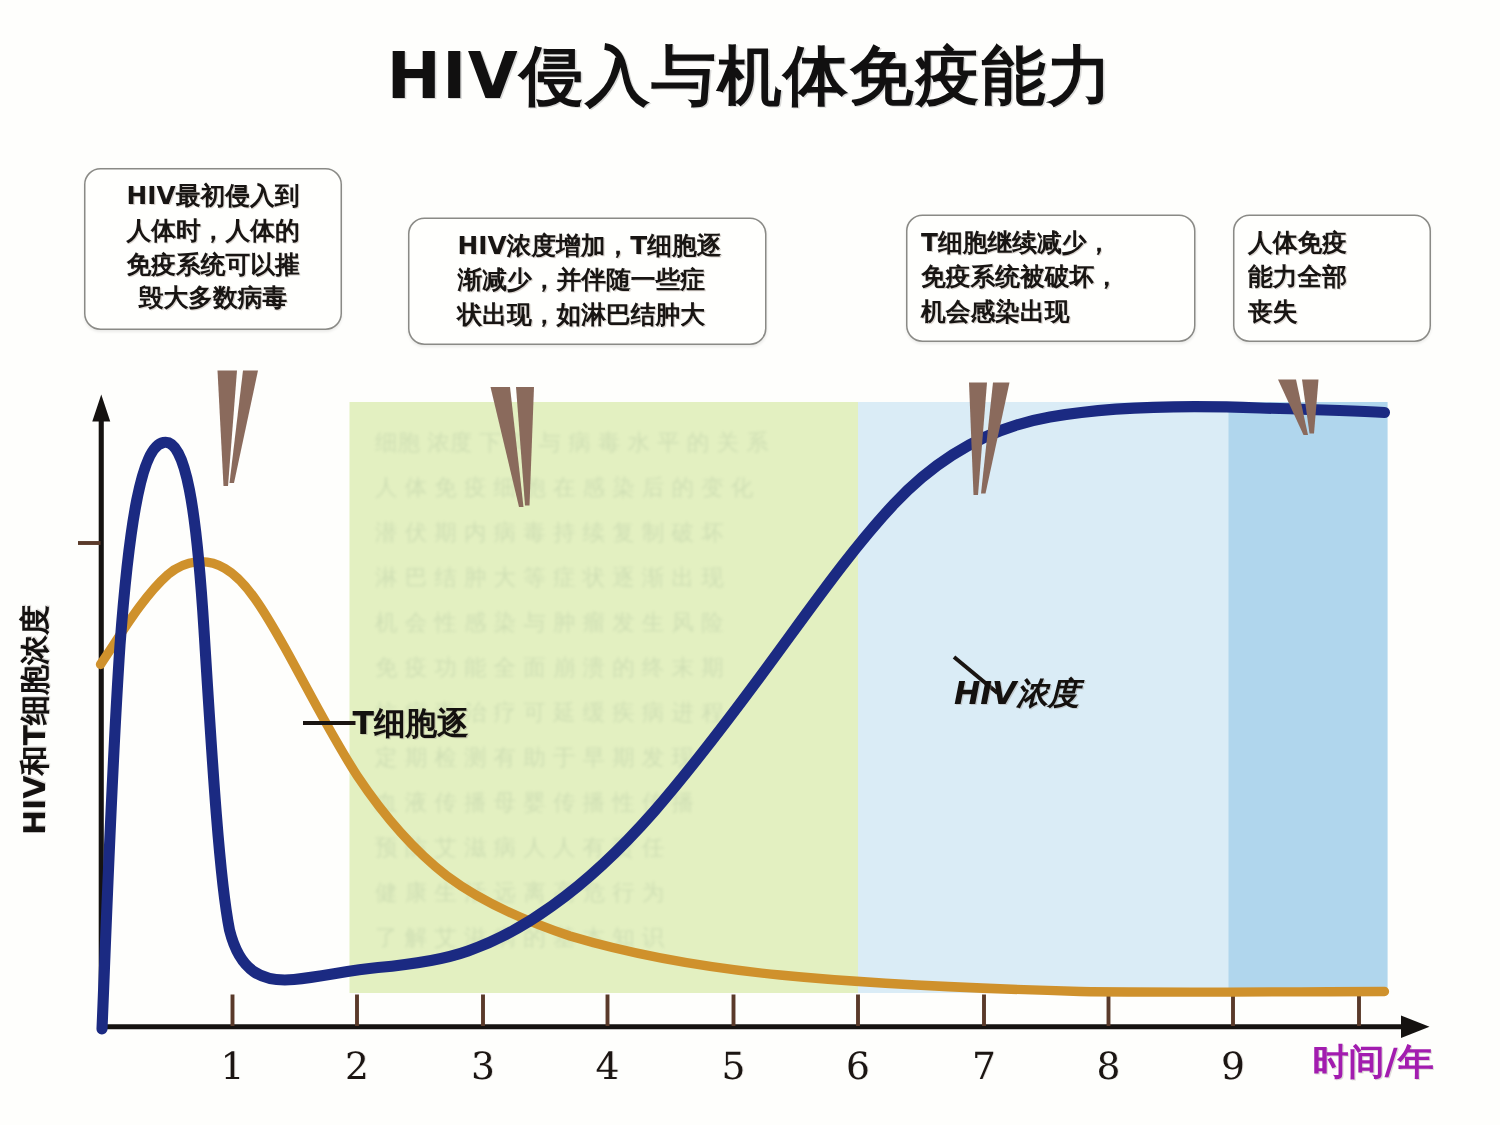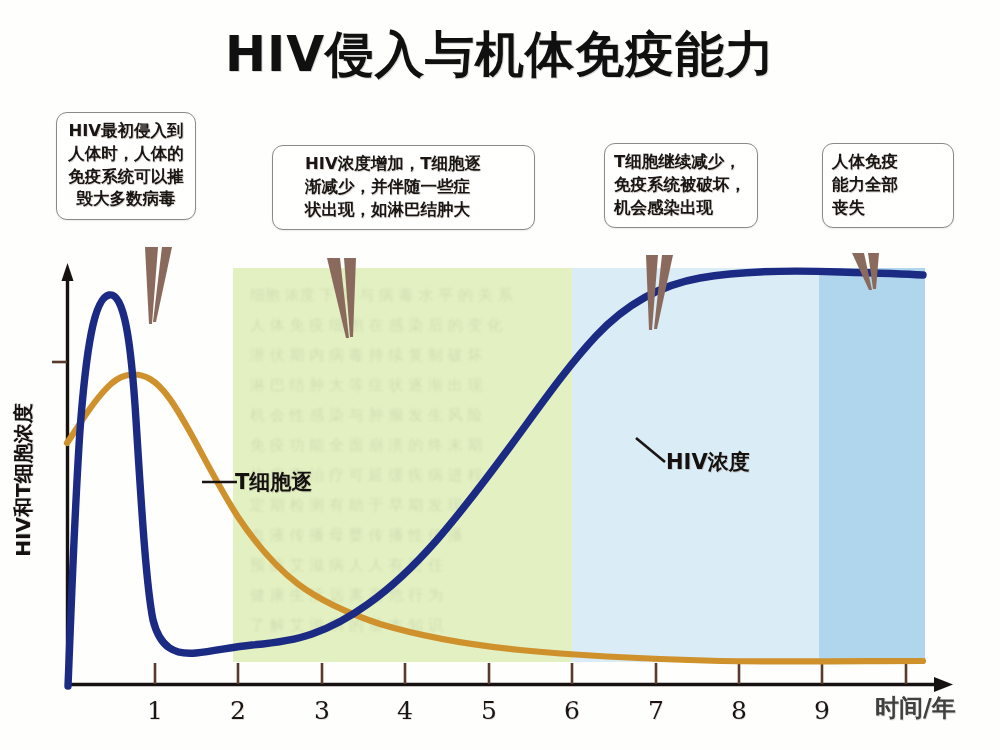--- a/index.html
+++ b/index.html
@@ -15,21 +15,21 @@
     width: 1000px; height: 750px;
     background: #fefefc;
   }
 
   
   #title {
     position: absolute;
     left: 0; top: 22px;
     width: 1000px;
     text-align: center;
-    font-size: 49px;
+    font-size: 43px;
     font-weight: 700;
     letter-spacing: 1px;
     color: #111010;
     font-family: "DejaVu Sans", "Liberation Sans", sans-serif;
     text-shadow: 1px 1px 0 rgba(150,150,150,0.35);
     white-space: nowrap;
   }
 
   
   .band {
@@ -75,21 +75,21 @@
     color: #141110;
     text-align: center;
     white-space: nowrap;
     text-shadow: 0.8px 0.8px 0 rgba(150,140,135,0.30);
   }
   #xlabel {
     position: absolute;
     left: 875px; top: 692px;
     font-size: 24px;
     font-weight: 700;
-    color: #404040;
+    color: #a21caf;
     white-space: nowrap;
     text-shadow: 0.8px 0.8px 0 rgba(150,140,135,0.30);
   }
   .tick-label {
     position: absolute;
     font-size: 25px;
     font-weight: 400;
     color: #1b1512;
     transform: translateX(-50%);
     font-family: "DejaVu Serif", "Liberation Serif", serif;
@@ -200,21 +200,21 @@
              C 540,406 567,367 596,336
              C 626,304 660,285 700,278
              C 740,271 790,270 840,272
              C 875,273 905,274 923,275" fill="none" stroke="#1b2a82" stroke-width="7.4" stroke-linecap="round" stroke-linejoin="round"></path>
 
     <line x1="202" y1="482" x2="237" y2="482" stroke="#1a1512" stroke-width="2.6"></line>
     <line x1="665" y1="462" x2="636" y2="438" stroke="#1a1512" stroke-width="2.6"></line>
   </svg>
 
   <div class="curve-label" style="left:235px; top:468px;">T细胞逐</div>
-  <div class="curve-label" style="left:666px; top:448px;">HIV浓度</div>
+  <div class="curve-label" style="left:636px; top:448px;font-style:italic;">HIV浓度</div>
 
   <svg id="tails-svg" width="1000" height="750">
 
     <g fill="#8a6a5c">
       <polygon points="145,247 158,247 152,324 149,324"></polygon>
       <polygon points="162,247 172,247 156,322 153,322"></polygon>
     </g>
 
     <g fill="#8a6a5c">
       <polygon points="327,258 340,258 349,338 346,338"></polygon>
@@ -225,30 +225,30 @@
       <polygon points="646,255 658,255 652,330 649,330"></polygon>
       <polygon points="662,255 673,255 657,329 654,329"></polygon>
     </g>
 
     <g fill="#8a6a5c">
       <polygon points="852,253 864,253 872,290 869,290"></polygon>
       <polygon points="868,253 879,253 876,289 873,289"></polygon>
     </g>
   </svg>
 
-  <div class="callout" style="left:56px; top:112px; width:140px; text-align:center;">HIV最初侵入到
+  <div class="callout" style="left:56px; top:112px; width:172px; text-align:center;">HIV最初侵入到
 人体时，人体的
 免疫系统可以摧
 毁大多数病毒</div>
 
-  <div class="callout" style="left:272px; top:145px; width:263px; text-align:left;padding-left:32px;">HIV浓度增加，T细胞逐
+  <div class="callout" style="left:272px; top:145px; width:239px; text-align:left;padding-left:32px;">HIV浓度增加，T细胞逐
 渐减少，并伴随一些症
 状出现，如淋巴结肿大</div>
 
-  <div class="callout" style="left:604px; top:143px; width:154px; text-align:left;">T细胞继续减少，
+  <div class="callout" style="left:604px; top:143px; width:193px; text-align:left;">T细胞继续减少，
 免疫系统被破坏，
 机会感染出现</div>
 
   <div class="callout" style="left:822px; top:143px; width:132px; text-align:left;">人体免疫
 能力全部
 丧失</div>
 
 </div>
 
 </body></html>

